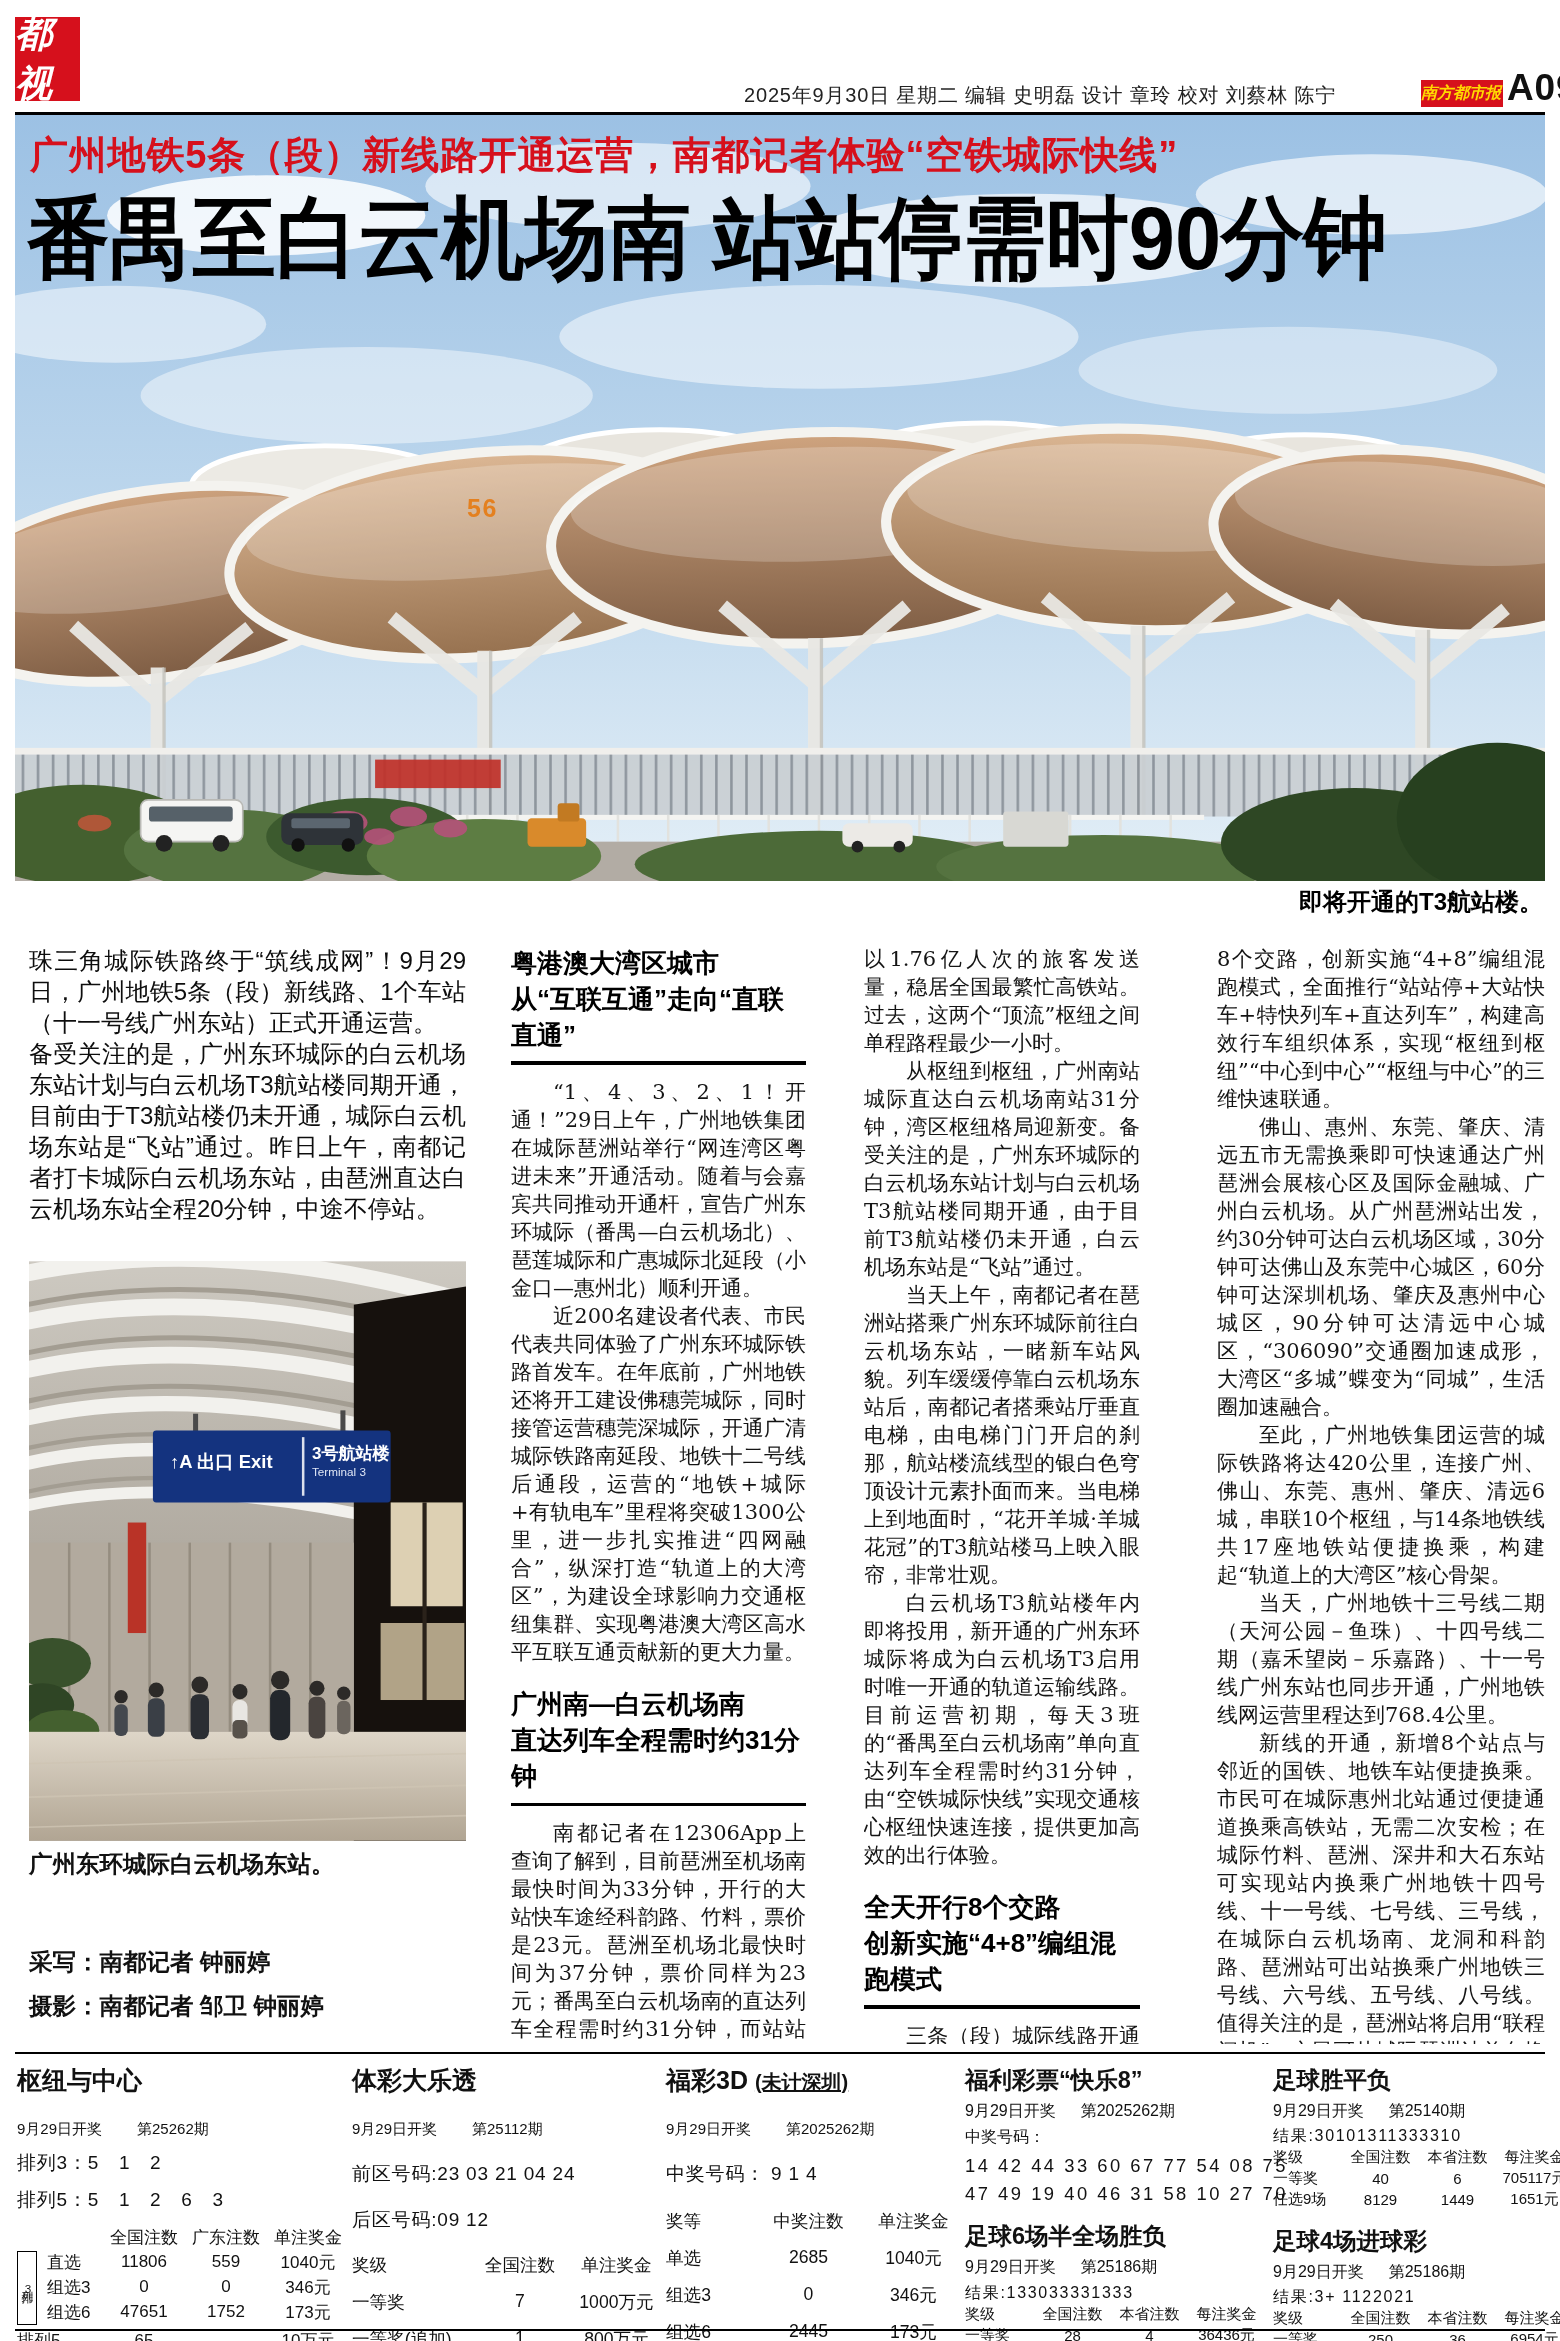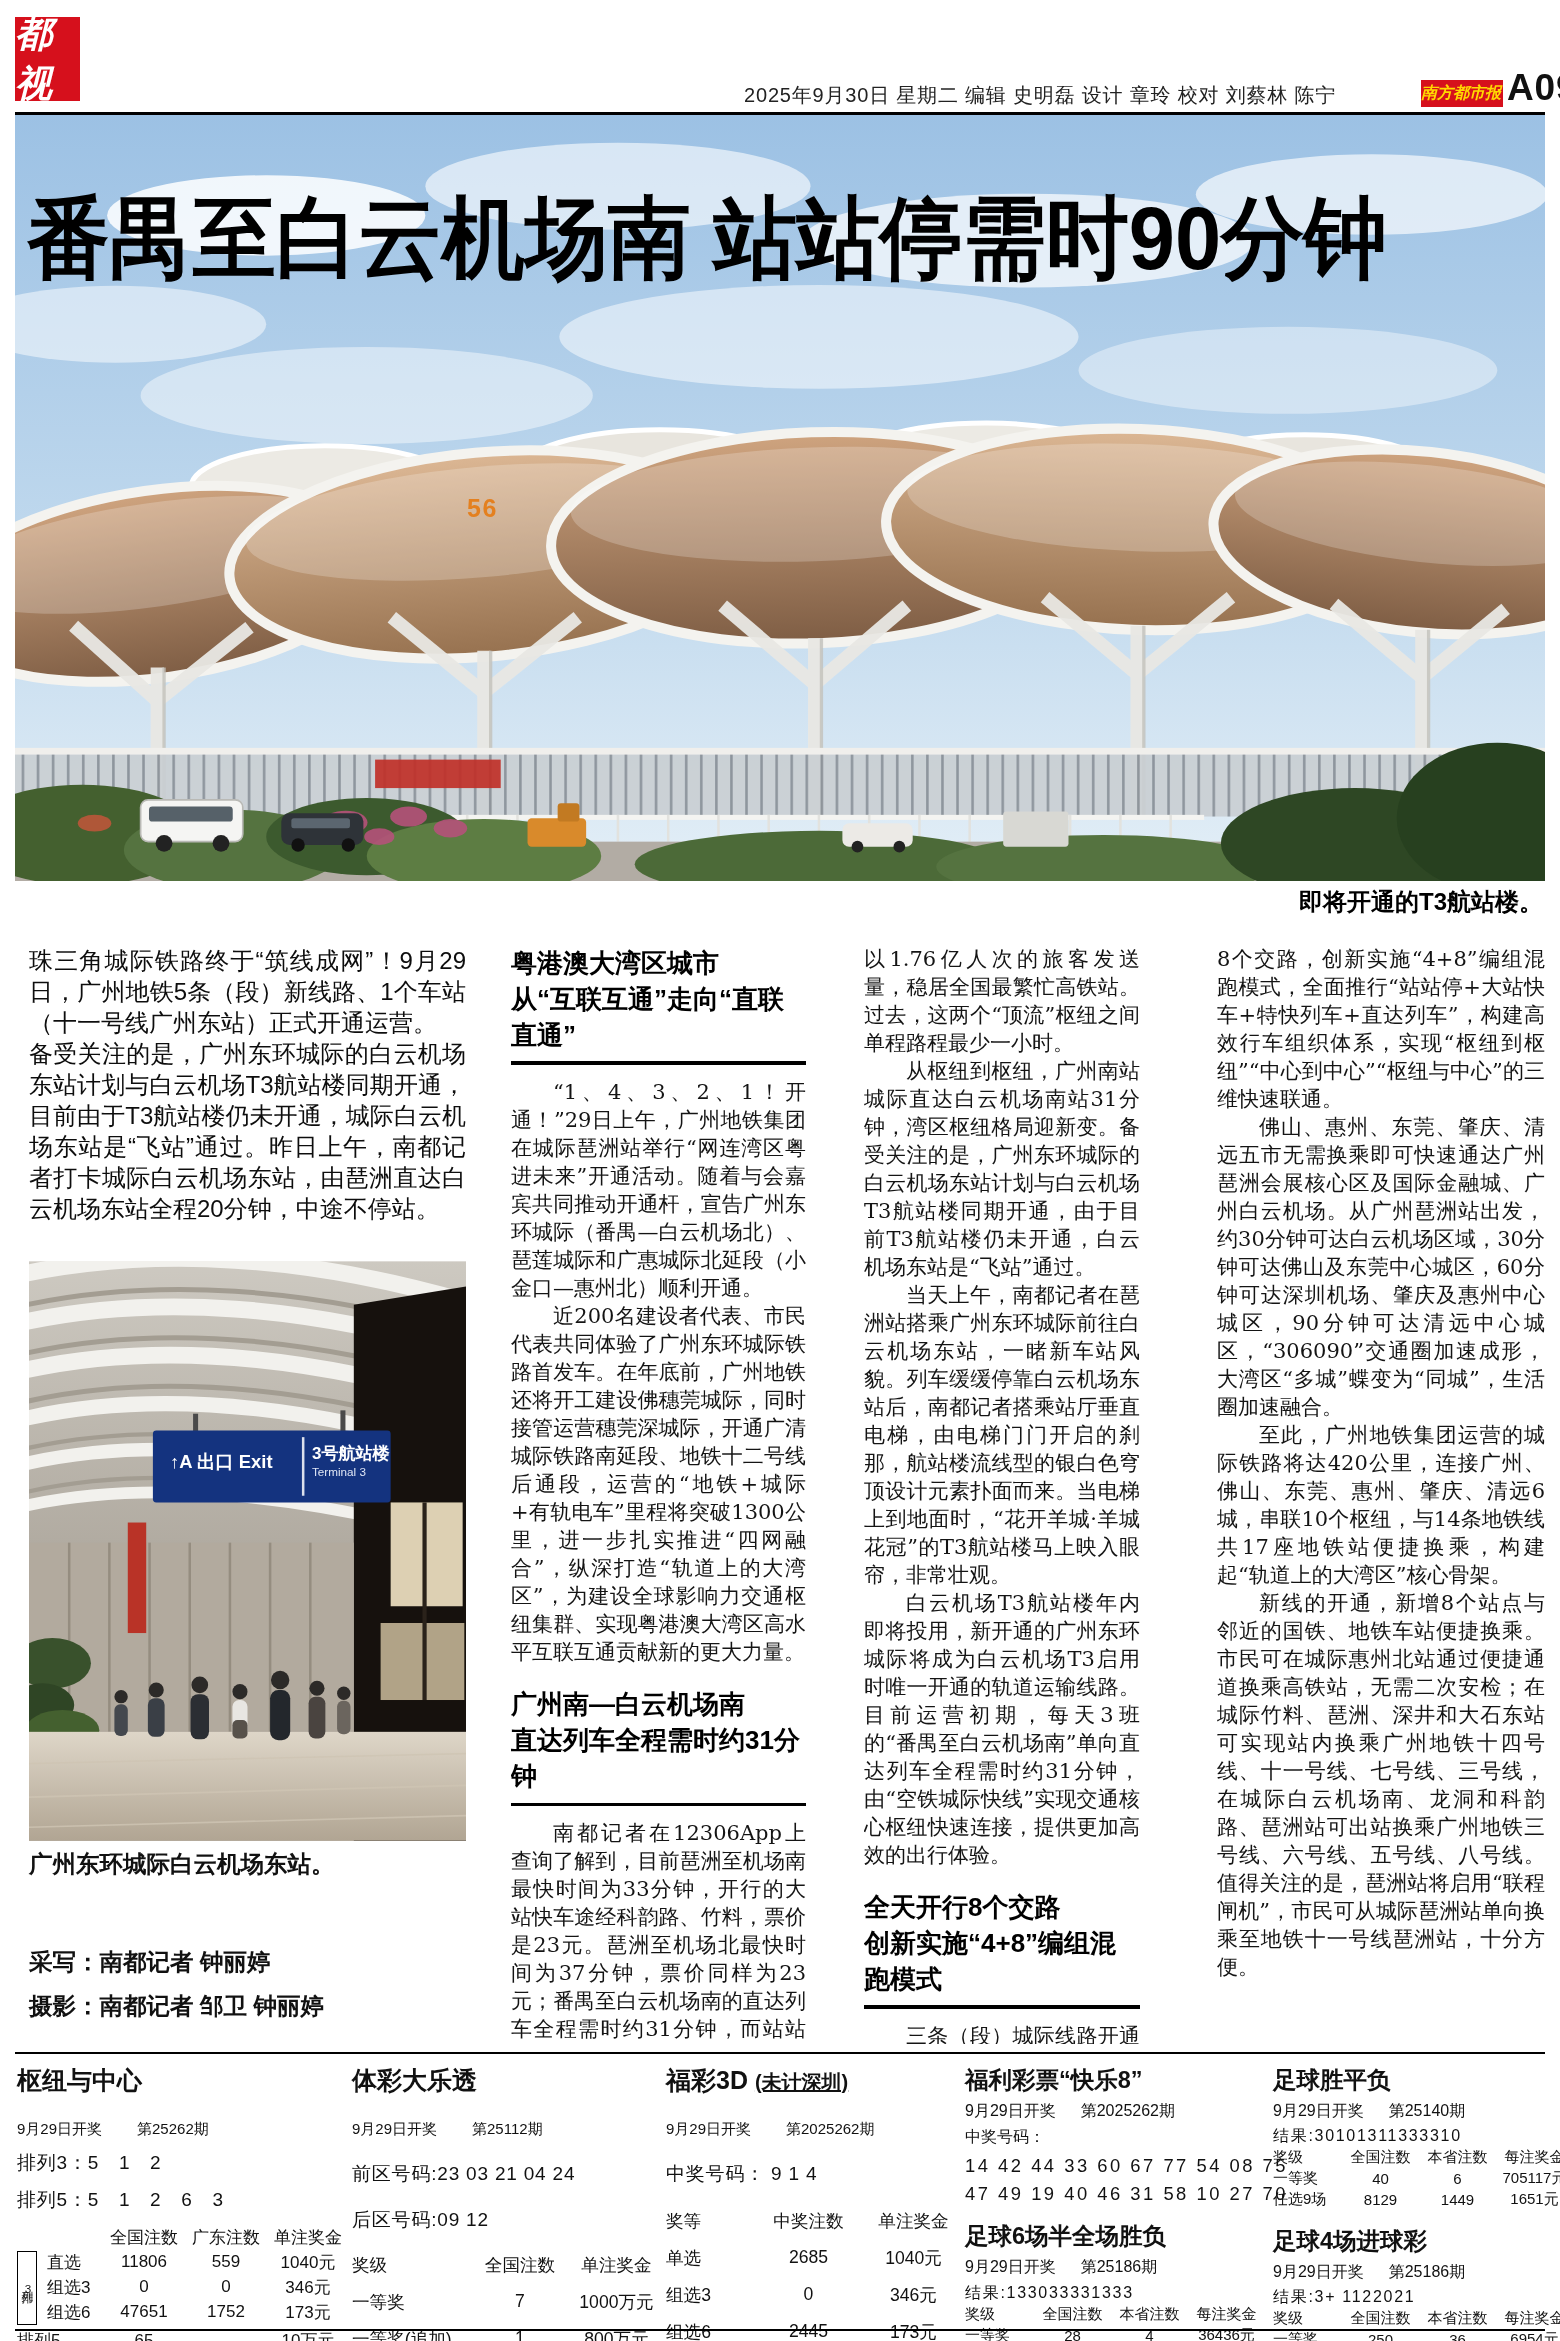--- a/index.html
+++ b/index.html
@@ -215,20 +215,21 @@
           <circle cx="398" cy="872" r="8" fill="#111"></circle>
         <rect x="612" y="840" width="70" height="34" rx="5" fill="#d98a2b"></rect>
         <rect x="648" y="822" width="26" height="22" rx="4" fill="#c27a22"></rect>
         <rect x="988" y="846" width="84" height="28" rx="8" fill="#eceae6"></rect>
         <circle cx="1006" cy="874" r="7" fill="#222"></circle>
           <circle cx="1056" cy="874" r="7" fill="#222"></circle>
         <rect x="1180" y="832" width="78" height="42" rx="4" fill="#d8d8d3"></rect>
       </g>
     </svg>
     <div class="stand-no">56</div>
+    <div class="kicker">广州地铁5条（段）新线路开通运营，南都记者体验“空铁城际快线”</div>
     <div class="mainhead">番禺至白云机场南  站站停需时90分钟</div>
   </div>
   <div class="hero-cap">即将开通的T3航站楼。</div>
 
   <div class="col" style="left:29px;width:437px;height:310px">
     <p class="lead-p">珠三角城际铁路终于“筑线成网”！9月29日，广州地铁5条（段）新线路、1个车站（十一号线广州东站）正式开通运营。</p>
     <p class="lead-p">备受关注的是，广州东环城际的白云机场东站计划与白云机场T3航站楼同期开通，目前由于T3航站楼仍未开通，城际白云机场东站是“飞站”通过。昨日上午，南都记者打卡城际白云机场东站，由琶洲直达白云机场东站全程20分钟，中途不停站。</p>
   </div>
 
   <div class="photo-station">
@@ -341,20 +342,21 @@
     <div class="sec-h" style="margin-top:20px">全天开行8个交路</div>
     <div class="sec-h">创新实施“4+8”编组混跑模式</div>
     <div class="sec-rule"></div>
     <p class="body-p">三条（段）城际线路开通后，通过“番禺－琶洲－广州莲花山”三站构成的“黄金三角”，实现广惠、广肇、广清、广州东环城际铁路（白云机场北－花都）贯通运营。广州地铁集团广东城际运营公司（下称“广东城际”）全天开行</p>
   </div>
 
   <div class="col" style="left:1217px;width:328px;height:1099px">
     <p class="body-p noindent">8个交路，创新实施“4+8”编组混跑模式，全面推行“站站停+大站快车+特快列车+直达列车”，构建高效行车组织体系，实现“枢纽到枢纽”“中心到中心”“枢纽与中心”的三维快速联通。</p>
     <p class="body-p">佛山、惠州、东莞、肇庆、清远五市无需换乘即可快速通达广州琶洲会展核心区及国际金融城、广州白云机场。从广州琶洲站出发，约30分钟可达白云机场区域，30分钟可达佛山及东莞中心城区，60分钟可达深圳机场、肇庆及惠州中心城区，90分钟可达清远中心城区，“306090”交通圈加速成形，大湾区“多城”蝶变为“同城”，生活圈加速融合。</p>
     <p class="body-p">至此，广州地铁集团运营的城际铁路将达420公里，连接广州、佛山、东莞、惠州、肇庆、清远6城，串联10个枢纽，与14条地铁线共17座地铁站便捷换乘，构建起“轨道上的大湾区”核心骨架。</p>
+    <p class="body-p">当天，广州地铁十三号线二期（天河公园－鱼珠）、十四号线二期（嘉禾望岗－乐嘉路）、十一号线广州东站也同步开通，广州地铁线网运营里程达到768.4公里。</p>
     <p class="body-p">新线的开通，新增8个站点与邻近的国铁、地铁车站便捷换乘。市民可在城际惠州北站通过便捷通道换乘高铁站，无需二次安检；在城际竹料、琶洲、深井和大石东站可实现站内换乘广州地铁十四号线、十一号线、七号线、三号线，在城际白云机场南、龙洞和科韵路、琶洲站可出站换乘广州地铁三号线、六号线、五号线、八号线。值得关注的是，琶洲站将启用“联程闸机”，市民可从城际琶洲站单向换乘至地铁十一号线琶洲站，十分方便。</p>
   </div>
 
   <div class="hrule" style="top:2052px;height:1.7px"></div>
 
   <div class="lot-block" style="left:17px;width:332px">
     <div class="lot-title">枢纽与中心</div>
     <div class="lot-meta">
       <span>9月29日开奖</span><span class="issue">第25262期</span>
     </div>

